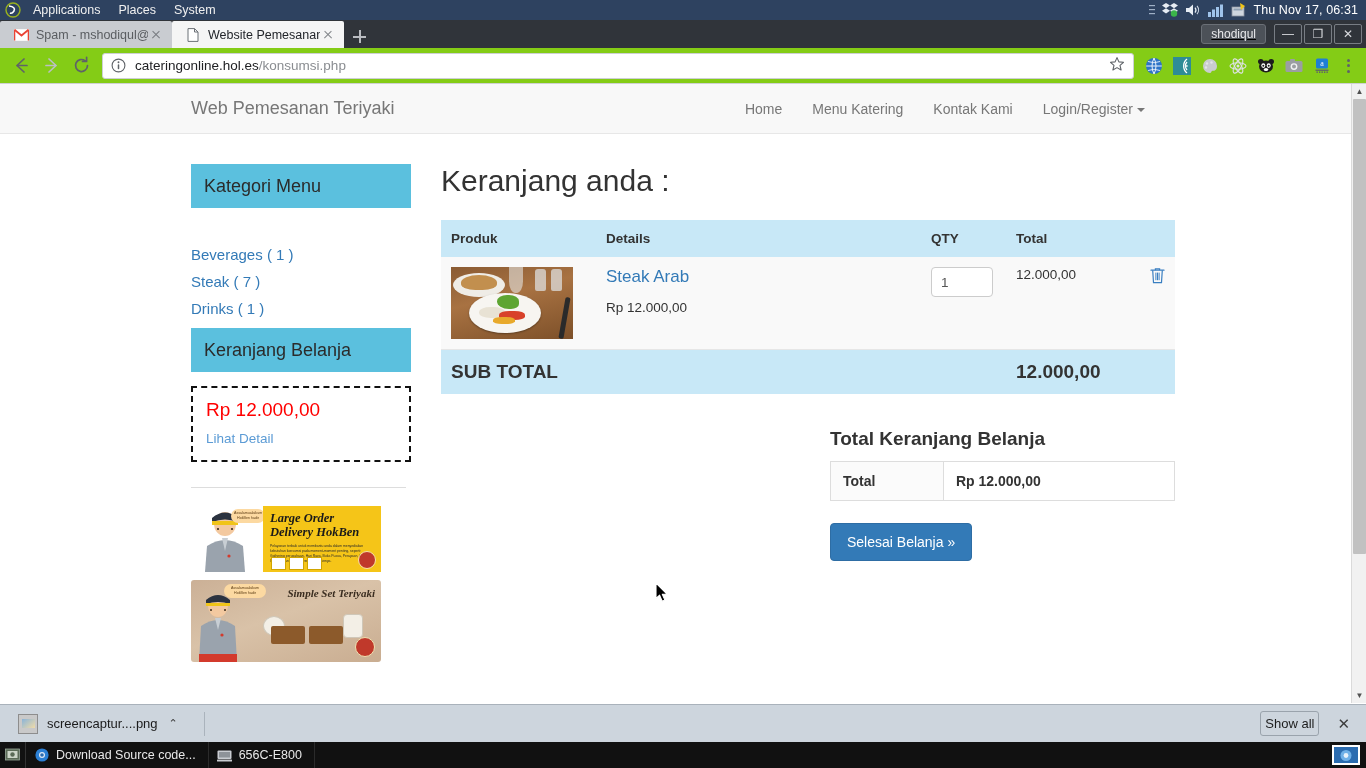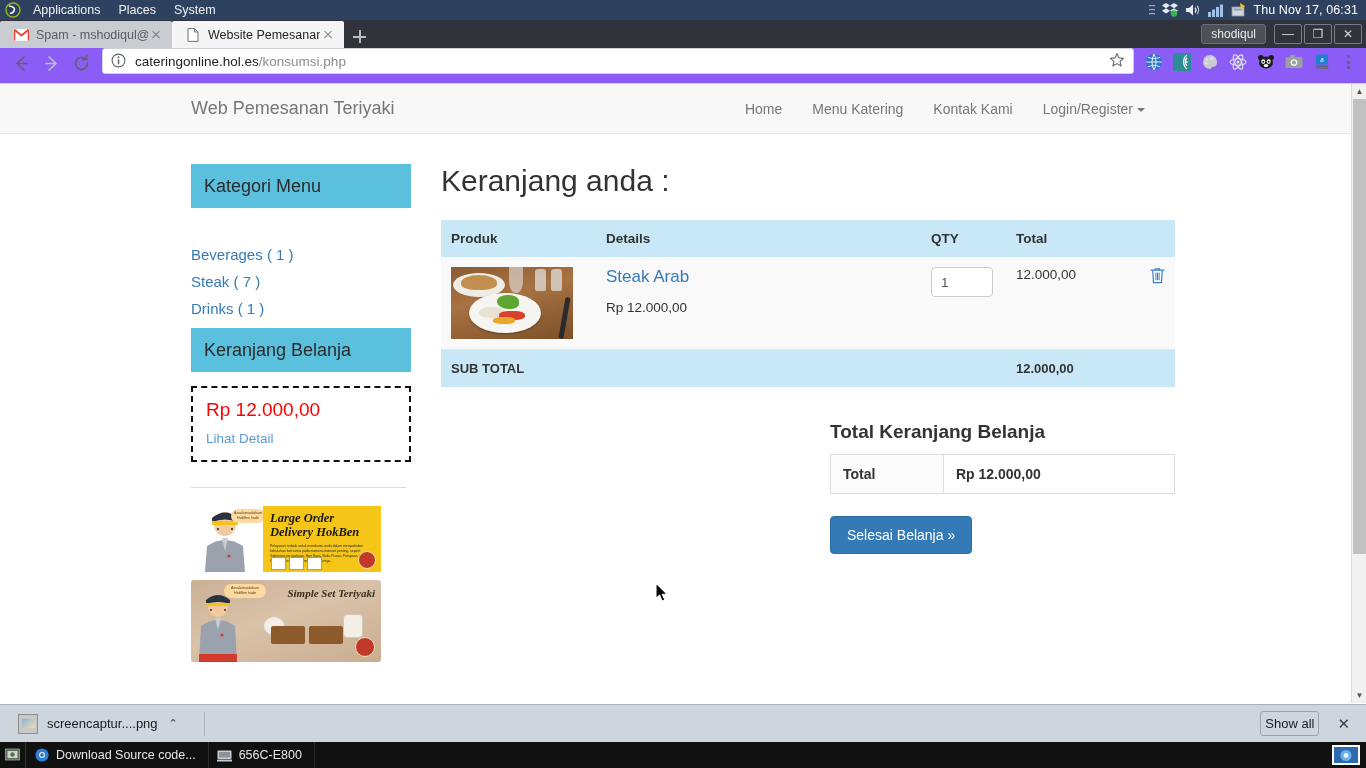--- a/index.html
+++ b/index.html
@@ -57,34 +57,34 @@
     width: 28px; height: 22px; margin-left: 2px; position: relative;
   }
   .new-tab::before, .new-tab::after {
     content: ""; position: absolute; background: #b9bcc1;
   }
   .new-tab::before { left: 7px; top: 10px; width: 13px; height: 1.5px; }
   .new-tab::after { left: 13px; top: 4px; width: 1.5px; height: 13px; }
 
   
   #win-ctrl { position: absolute; right: 0; top: 0; height: 28px;
-              display: flex; align-items: center; gap: 2px; padding-right: 4px; }
+              display: flex; align-items: center; gap: 2px; padding-right: 4px; text-decoration: underline; }
   #win-user {
     background: #4c5158; color: #e8e9eb; font-size: 12px;
     padding: 2px 9px; border-radius: 3px; margin-right: 6px;
     border: 1px solid #6a6f76;
   }
   .wbtn { width: 28px; height: 20px; position: relative; border: 1px solid #787d84;
           border-radius: 2px; }
   .wbtn span { position: absolute; inset: 0; display: flex; align-items: center;
                justify-content: center; color: #d8dade; font-size: 12px; }
 
   
   #toolbar {
-    height: 36px; background: #8b5cf6; display: flex; align-items: flex-start;
+    height: 36px; background: #84cc16; display: flex; align-items: center;
     padding: 0 6px; border-bottom: 1px solid #cfd1d3;
   }
   .nav-btn { width: 30px; height: 30px; display: flex; align-items: center;
              justify-content: center; color: #5f6368; }
   .nav-btn.dim { color: #bcbfc3; }
   #omnibox {
     flex: 1; height: 26px; background: #ffffff; border: 1px solid #cdd0d4;
     border-radius: 3px; margin: 0 6px; display: flex; align-items: center;
     padding: 0 8px; font-size: 13.5px;
   }
@@ -186,21 +186,21 @@
   }
   .prod-link { color: #337ab7; font-size: 17px; display: block; margin-bottom: 13px; }
   .prod-price { color: #333333; font-size: 13.5px; }
   .qty-input {
     width: 62px; height: 30px; border: 1px solid #cccccc; border-radius: 4px;
     padding: 0 9px; font-size: 13.5px; color: #555555;
     font-family: "Liberation Sans", sans-serif; background: #ffffff;
   }
   .trash { color: #3a7fc1; }
   table.cart tfoot td {
-    background: #c8e8f7; font-weight: bold; font-size: 13px; color: #333333;
+    background: #c8e8f7; font-weight: bold; font-size: 19px; color: #333333;
     padding: 11px 10px;
   }
 
   
   .thumb { width: 122px; height: 72px; position: relative; overflow: hidden;
            background: linear-gradient(165deg,#8a5b33 0%,#a87242 40%,#7d5029 100%); }
   .thumb .plate { position: absolute; left: 18px; top: 26px; width: 72px; height: 40px;
                   background: #f7f5f1; border-radius: 50%; box-shadow: 0 1px 2px rgba(0,0,0,.35); }
   .thumb .plate2 { position: absolute; left: 2px; top: 6px; width: 52px; height: 24px;
                    background: #efece6; border-radius: 50%; }

